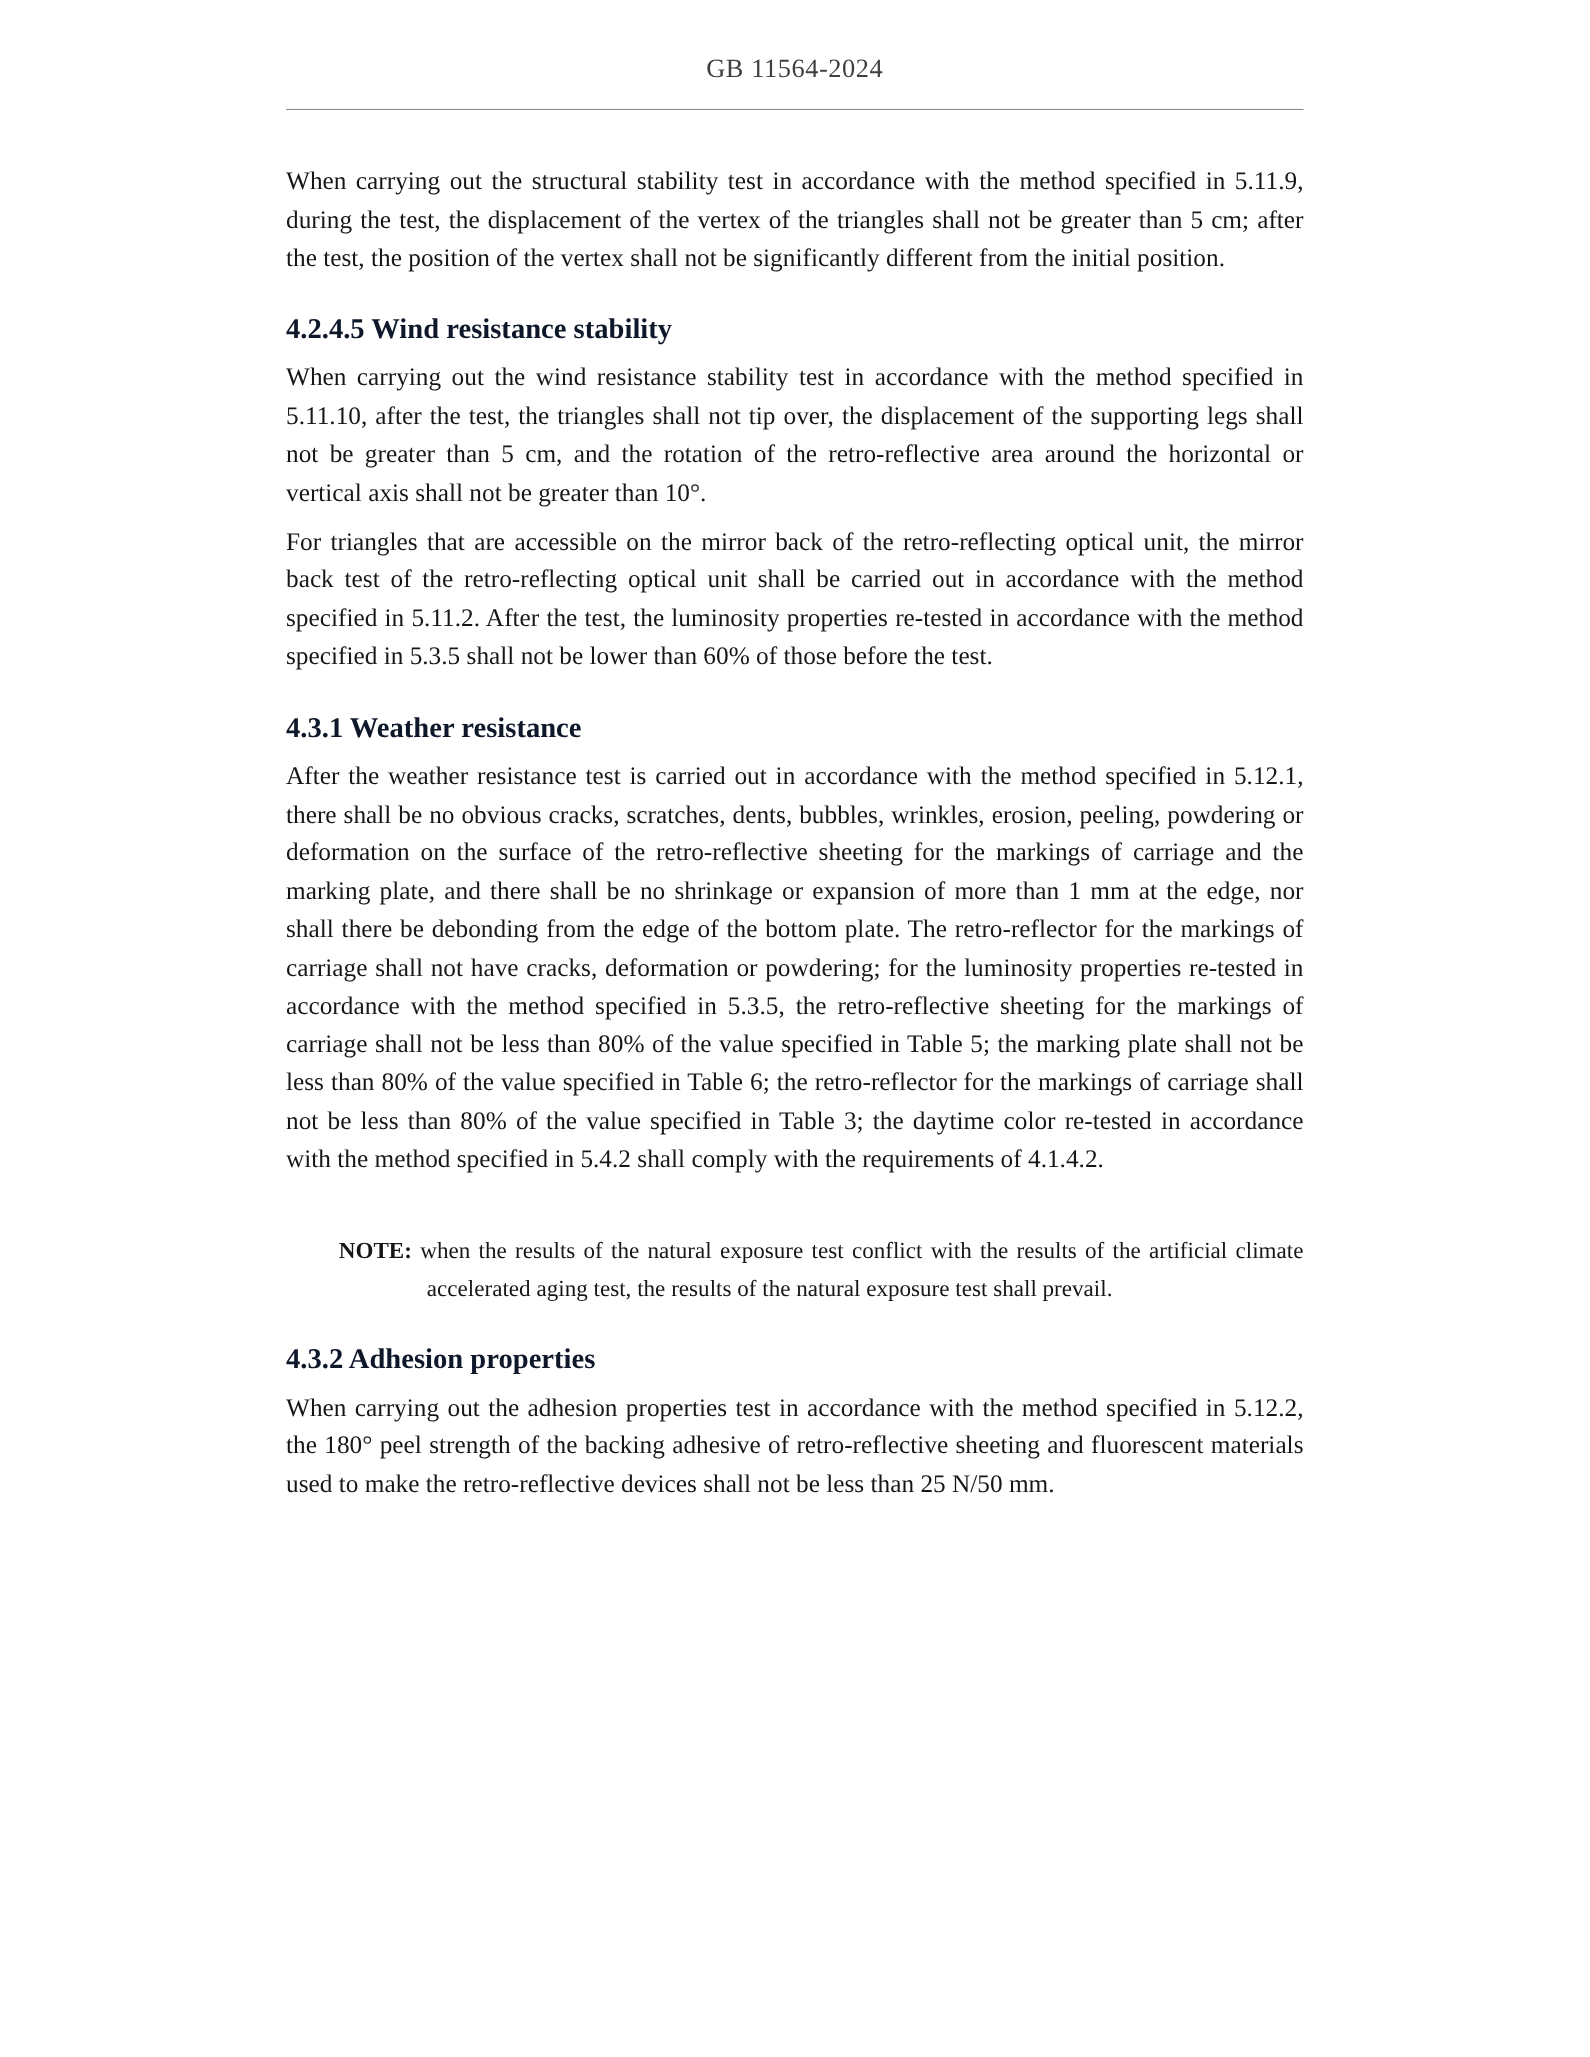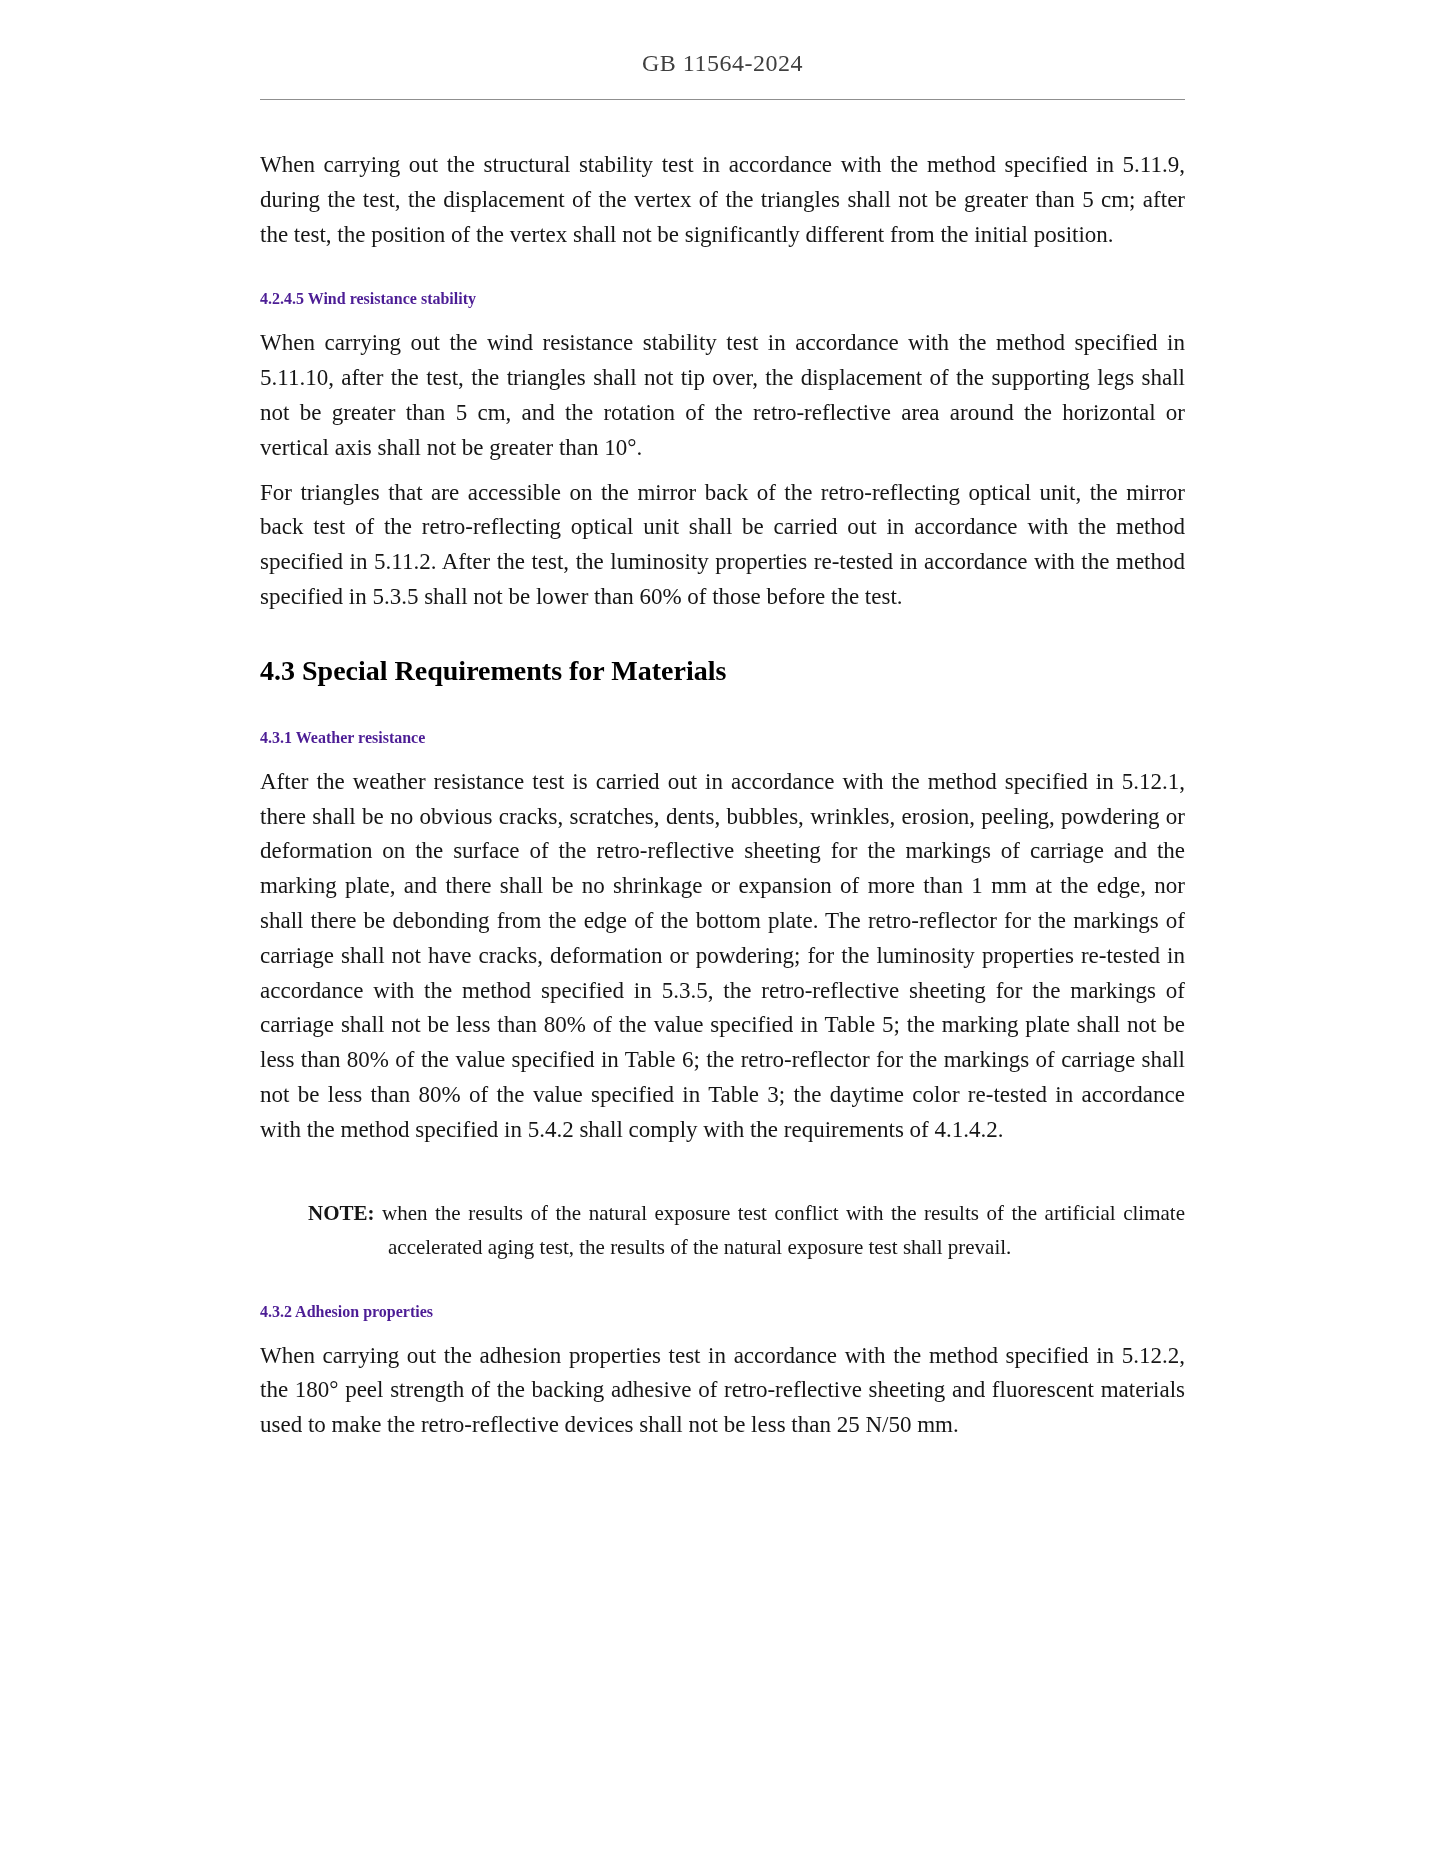--- a/index.html
+++ b/index.html
@@ -35,23 +35,23 @@
   .body-text {
     font-size: 23px;
     line-height: 34.8px;
     text-align: justify;
     color: #161616;
   }
   .para { margin-top: 10px; }
   .para-first { margin-top: 48px; }
   .h-sub {
     margin-top: 30px;
-    font-size: 16px;
+    font-size: 26px;
     font-weight: bold;
-    color: #4c1d95;
+    color: #0f172a;
     line-height: 34px;
   }
   .h-main {
     margin-top: 36px;
     font-size: 28px;
     font-weight: bold;
     color: #000000;
     line-height: 40px;
   }
   .h-after-gap { }
@@ -114,21 +114,20 @@
 
     <p class="body-text para para-first">When carrying out the structural stability test in accordance with the method specified in 5.11.9, during the test, the displacement of the vertex of the triangles shall not be greater than 5 cm; after the test, the position of the vertex shall not be significantly different from the initial position.</p>
 
     <h3 class="h-sub">4.2.4.5 Wind resistance stability</h3>
 
     <p class="body-text para">When carrying out the wind resistance stability test in accordance with the method specified in 5.11.10, after the test, the triangles shall not tip over, the displacement of the supporting legs shall not be greater than 5 cm, and the rotation of the retro-reflective area around the horizontal or vertical axis shall not be greater than 10°.</p>
 
 
     <p class="body-text para">For triangles that are accessible on the mirror back of the retro-reflecting optical unit, the mirror back test of the retro-reflecting optical unit shall be carried out in accordance with the method specified in 5.11.2. After the test, the luminosity properties re-tested in accordance with the method specified in 5.3.5 shall not be lower than 60% of those before the test.</p>
 
-    <h2 class="h-main">4.3 Special Requirements for Materials</h2>
 
     <h3 class="h-sub h-after-gap">4.3.1 Weather resistance</h3>
 
     <p class="body-text para">After the weather resistance test is carried out in accordance with the method specified in 5.12.1, there shall be no obvious cracks, scratches, dents, bubbles, wrinkles, erosion, peeling, powdering or deformation on the surface of the retro-reflective sheeting for the markings of carriage and the marking plate, and there shall be no shrinkage or expansion of more than 1 mm at the edge, nor shall there be debonding from the edge of the bottom plate. The retro-reflector for the markings of carriage shall not have cracks, deformation or powdering; for the luminosity properties re-tested in accordance with the method specified in 5.3.5, the retro-reflective sheeting for the markings of carriage shall not be less than 80% of the value specified in Table 5; the marking plate shall not be less than 80% of the value specified in Table 6; the retro-reflector for the markings of carriage shall not be less than 80% of the value specified in Table 3; the daytime color re-tested in accordance with the method specified in 5.4.2 shall comply with the requirements of 4.1.4.2.</p>
 
     <p class="note-block">
       <span class="note-label">NOTE:</span><span> when the results of the natural exposure test conflict with the results of the artificial climate accelerated aging test, the results of the natural exposure test shall prevail.</span>
     </p>
 
     <h3 class="h-sub">4.3.2 Adhesion properties</h3>

